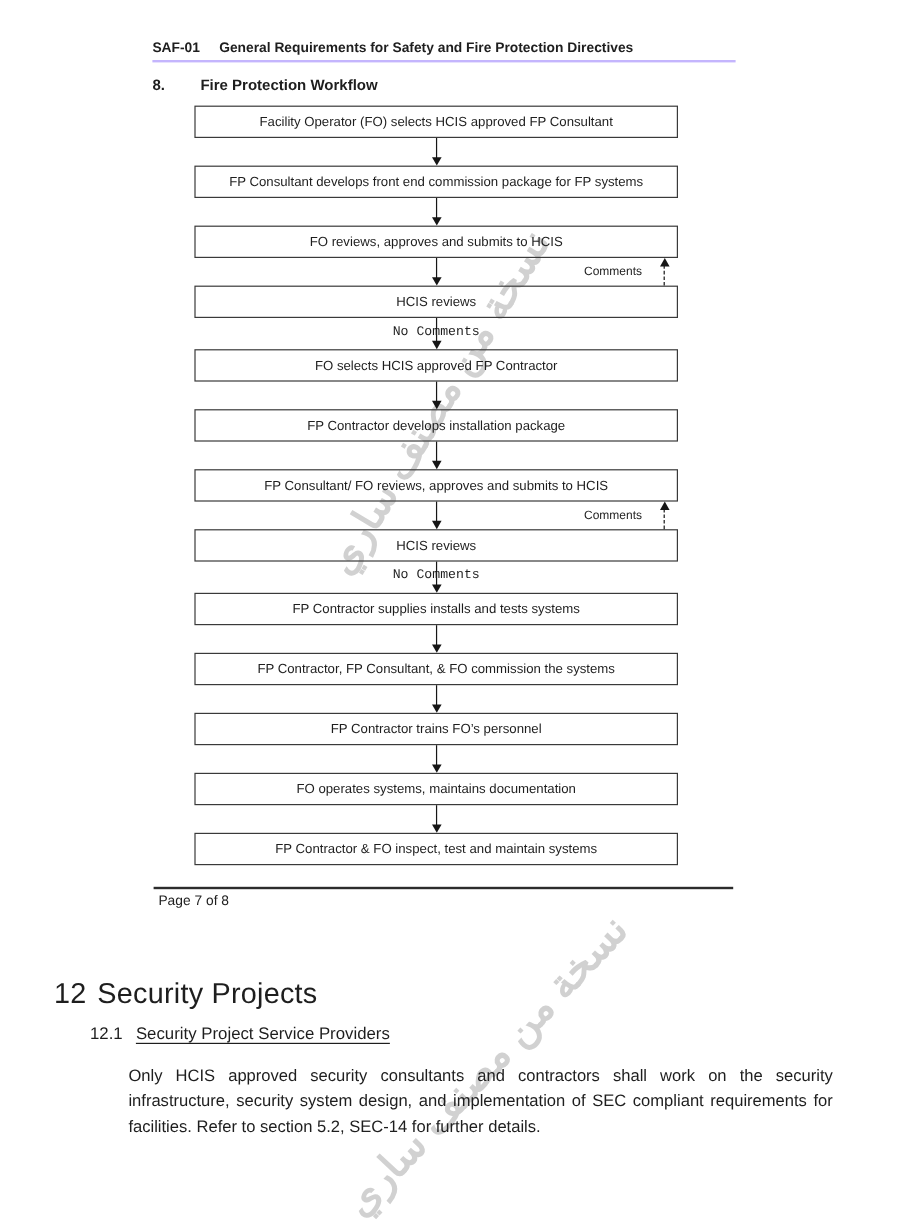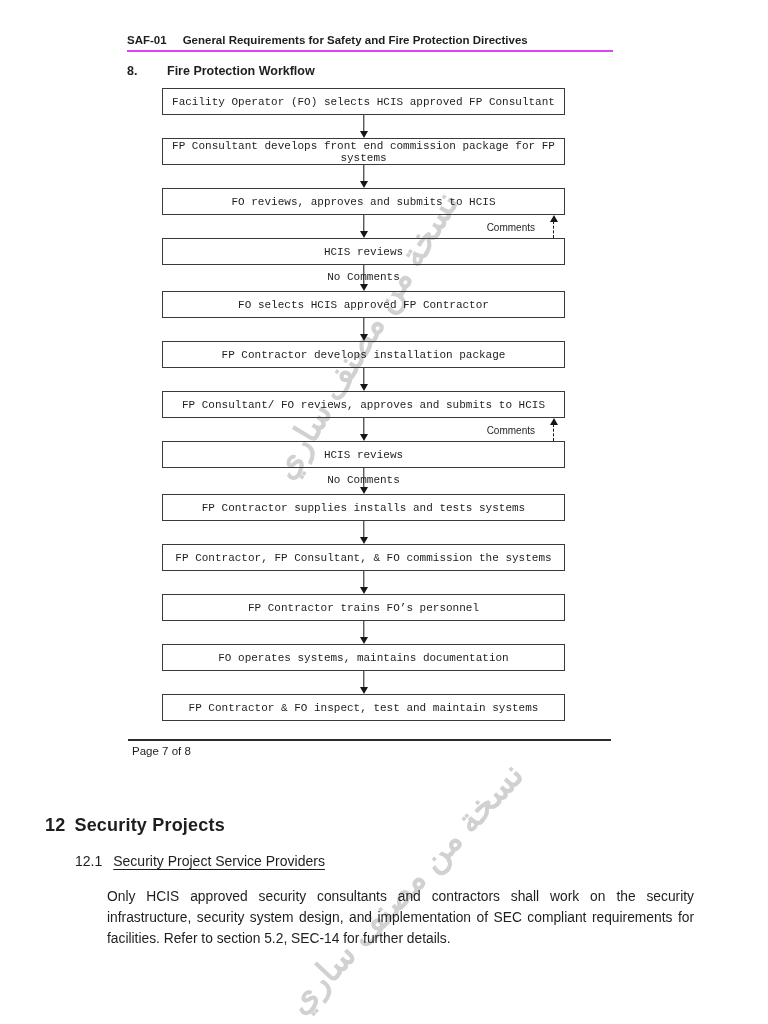--- a/index.html
+++ b/index.html
@@ -26,40 +26,39 @@
   }
   .wm1 { left:365px; top:335px; transform:translate(-50%,-50%) rotate(-59deg); }
   .wm2 { left:405px; top:888px; transform:translate(-50%,-50%) rotate(-47deg); }
 
   .layer { position:absolute; z-index:1; }
 
   
   .header {
     left:127px; top:34px; width:486px;
     font-size:11.5px; font-weight:bold;
-    border-bottom:2px solid #d946ef;
+    border-bottom:2px solid #c4b5fd;
     padding-bottom:4px;
   }
   .header .code { margin-right:16px; }
 
   
   .sec8 { left:127px; top:64px; font-size:12.5px; font-weight:bold; }
   .sec8 .num { display:inline-block; width:40px; }
 
   
   .flowchart { left:162px; top:88px; width:403px; }
   .fc-box {
     box-sizing:border-box;
     border:1.3px solid #3a3a3a;
     height:27px;
     display:flex; align-items:center; justify-content:center;
     font-size:11px;
     text-align:center;
     background:transparent;
-    font-family:Liberation Mono, monospace;
   }
   .fc-gap { position:relative; height:23px; }
   .fc-gap.tall { height:26px; }
   .fc-gap .fline {
     position:absolute; left:50%; top:0; bottom:5px; width:1.4px;
     background:#161616; transform:translateX(-50%);
   }
   .fc-gap .fhead {
     position:absolute; left:50%; bottom:0; transform:translateX(-50%);
     width:0; height:0;
@@ -83,21 +82,21 @@
   .fc-gap .nc-label {
     position:absolute; left:50%; top:47%; transform:translate(-50%,-50%);
     font-size:11px; white-space:nowrap;font-family:Liberation Mono, monospace;
   }
 
   
   .footer-line { left:128px; top:739px; width:483px; border-top:2px solid #2c2c2c; height:0; }
   .page-num   { left:132px; top:745px; width:472px; font-size:11.5px; }
 
   
-  .sec12 { left:45px; top:815px; font-size:18px; font-weight:bold; letter-spacing:.2px; }
+  .sec12 { left:45px; top:815px; font-size:24px; font-weight:normal; letter-spacing:.2px; }
   .sec12 .num { margin-right:9px; }
   .sec12-1 { left:75px; top:853px; font-size:14px; }
   .sec12-1 .num { margin-right:11px; }
   .sec12-1 .ttl { text-decoration:underline; text-underline-offset:3px; }
   .para {
     left:107px; top:886px; width:587px;
     font-size:13.8px; line-height:21px;
     text-align:justify;
   }
 </style>

